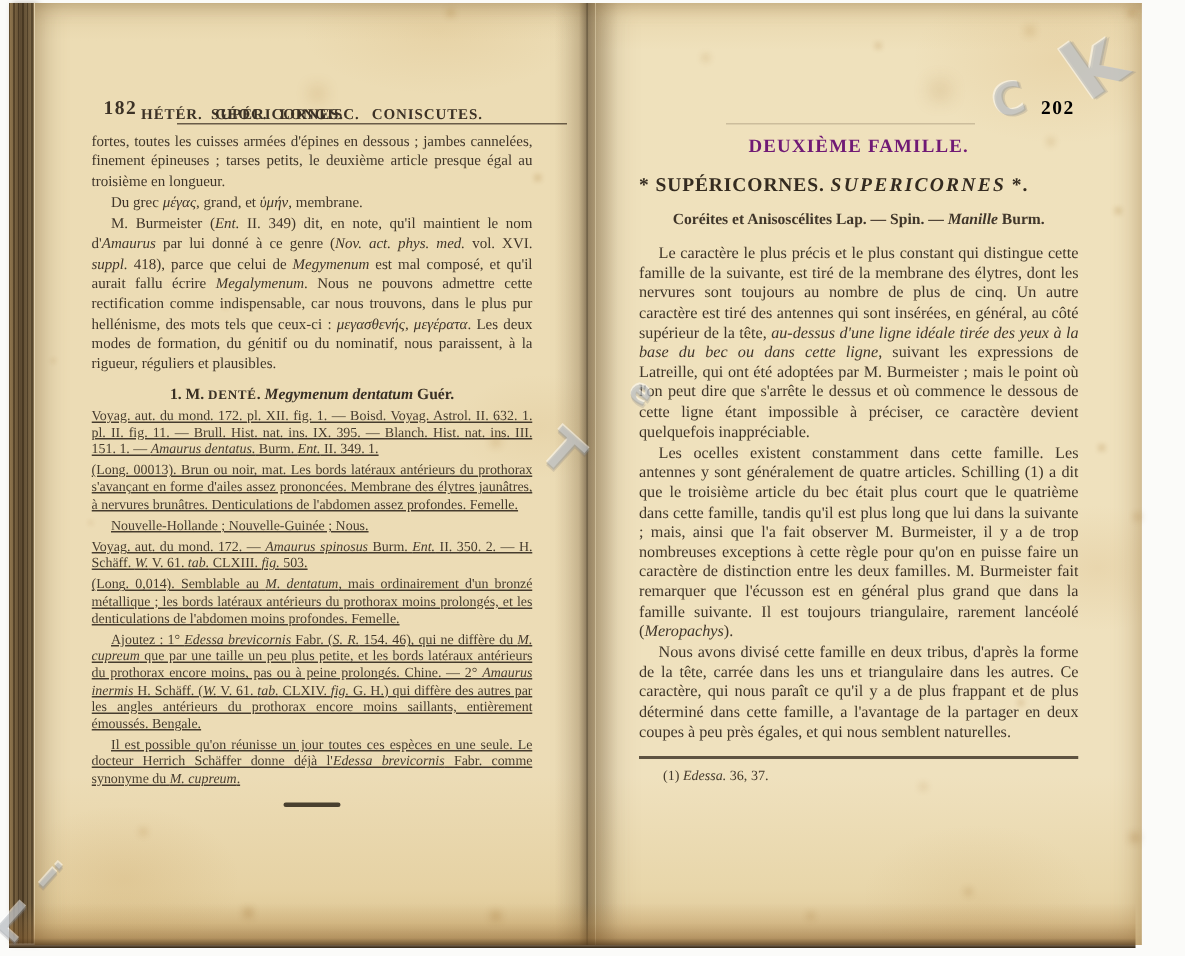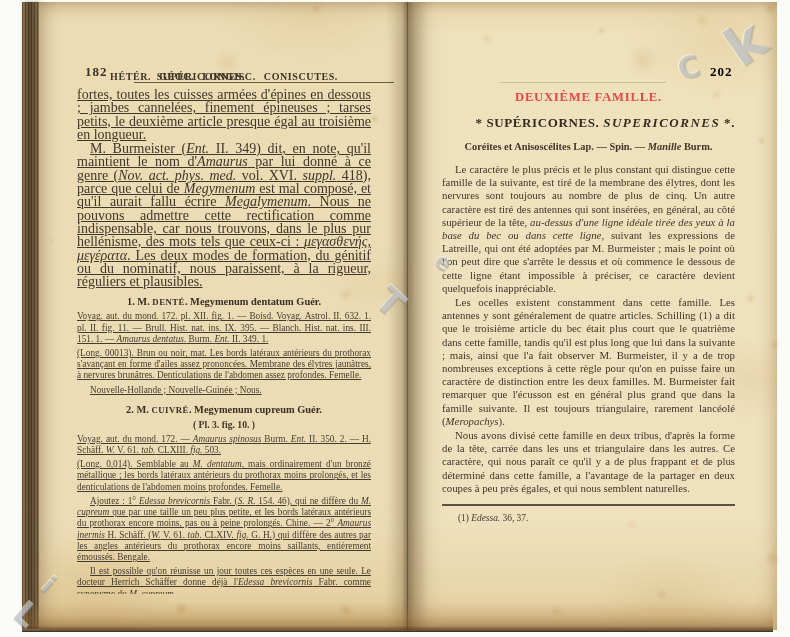--- a/index.html
+++ b/index.html
@@ -1,21 +1,21 @@
 <!DOCTYPE html>
 <html><head>
 <meta charset="utf-8">
 <style>
   html,body{margin:0;padding:0;}
   body{width:790px;height:637px;background:#fafaf8;overflow:hidden;
        font-family:"Liberation Serif","DejaVu Serif",serif;}
   .scan{position:relative;width:790px;height:637px;background:#fbfbf9;}
 
   
-  .book{position:absolute;left:22px;top:2px;width:751px;height:630px;}
+  .book{position:absolute;left:6px;top:2px;width:751px;height:630px;}
 
   .spine-strip{position:absolute;left:0;top:0;width:17px;height:627px;
     background:
       repeating-linear-gradient(90deg, rgba(40,28,12,.45) 0 1px, rgba(0,0,0,0) 1px 3px),
       linear-gradient(90deg,#937950 0%,#5c4a31 45%,#746041 80%,#8a7452 100%);
     box-shadow:2px 0 4px rgba(80,60,30,.35);}
 
   .page{position:absolute;top:0;height:628px;}
   .page-left{left:17px;width:374px;
     background:
@@ -57,39 +57,39 @@
   .headrule{position:absolute;height:1px;background:rgba(62,50,36,.75);}
   .hr-left{left:112px;top:80px;width:260px;}
   .hr-right{left:478px;top:80px;width:166px;background:rgba(80,66,46,.22);}
 
   
   .page-body{position:absolute;color:#40362a;overflow:hidden;}
   .left-body{left:55px;top:86px;width:294px;height:506px;}
   .right-body{left:420px;top:88px;width:293px;height:512px;}
 
   .blk{margin:0 0 1px;}
-  .body{font-size:14px;line-height:13.3px;text-align:justify;text-decoration:underline;}
+  .body{font-size:10px;line-height:13.3px;text-align:justify;}
   .rbody{font-size:10.8px;line-height:13.2px;text-align:justify;}
   .indent{text-indent:13px;}
   .species{text-align:center;font-size:10.4px;font-weight:bold;color:#382f24;margin:8px 0 4px;}
   .plate{text-align:center;font-size:9.7px;font-weight:bold;margin:1px 0 4px;}
   .biblio{font-size:9.3px;line-height:11.2px;text-align:justify;color:#463c2e;margin:2px 0 3px;text-decoration:underline;}
   .endmark{width:38px;height:3px;background:#49402f;border-radius:2px;margin:9px auto 0;}
   .family{text-align:center;font-size:12.6px;font-weight:bold;letter-spacing:.8px;
-          color:#ef4444;margin:0 0 10px;}
-  .famname{text-align:right;font-size:13px;font-weight:bold;letter-spacing:.6px;
+          color:#701a75;margin:0 0 10px;}
+  .famname{text-align:left;font-size:13px;font-weight:bold;letter-spacing:.6px;
            color:#342b20;margin:0 0 9px;white-space:nowrap;}
   .famname .s-i{letter-spacing:1.5px;}
   .synonymy{text-align:center;font-size:10.4px;font-weight:bold;line-height:13px;
             max-width:252px;margin:0 auto 10px;}
   .footrule{height:2px;background:rgba(58,48,34,.8);margin:9px 0 7px;}
   .footnote{font-size:9.4px;text-indent:16px;color:#453b2d;}
 
   .s-i{font-style:italic;}
-  .s-bi{font-weight:bold;}
+  .s-bi{font-style:italic;font-weight:bold;}
   .s-sc{font-size:.84em;letter-spacing:.5px;}
 
   
   .spots{position:absolute;left:0;top:0;width:1px;height:1px;pointer-events:none;
     box-shadow:
       294px 6px 4px 2px rgba(160,110,40,.25),
       205px 60px 9px 5px rgba(170,120,50,.18),
       620px 58px 11px 6px rgba(165,115,48,.20),
       680px 18px 5px 3px rgba(160,110,40,.16),
       748px 6px 4px 2px rgba(150,100,35,.25),
@@ -136,27 +136,26 @@
     <div class="headrule hr-left"></div>
 
     <div class="runhead rh-right">
       <span class="runtitle">SUPÉRICORNES.</span>
     </div>
     <span class="pagenum" style="left:688px;top:62px;position:absolute;">202</span>
     <div class="headrule hr-right"></div>
 
     <div class="page-body left-body">
         <div class="blk body">fortes, toutes les cuisses armées d'épines en dessous ; jambes cannelées, finement épineuses ; tarses petits, le deuxième article presque égal au troisième en longueur.</div>
+        <div class="blk body indent">Du grec <span class="s-i">μέγας</span>, grand, et <span class="s-i">ὑμήν</span>, membrane.</div>
         <div class="blk body indent">M. Burmeister (<span class="s-i">Ent.</span> II. 349) dit, en note, qu'il maintient le nom d'<span class="s-i">Amaurus</span> par lui donné à ce genre (<span class="s-i">Nov. act. phys. med.</span> vol. XVI. <span class="s-i">suppl.</span> 418), parce que celui de <span class="s-i">Megymenum</span> est mal composé, et qu'il aurait fallu écrire <span class="s-i">Megalymenum</span>. Nous ne pouvons admettre cette rectification comme indispensable, car nous trouvons, dans le plus pur hellénisme, des mots tels que ceux-ci : <span class="s-i">μεγασθενής, μεγέρατα</span>. Les deux modes de formation, du génitif ou du nominatif, nous paraissent, à la rigueur, réguliers et plausibles.</div>
         <div class="blk species">1. M. <span class="s-sc">DENTÉ</span>. <span class="s-bi">Megymenum dentatum</span> Guér.</div>
         <div class="blk biblio">Voyag. aut. du mond. 172. pl. XII. fig. 1. — Boisd. Voyag. Astrol. II. 632. 1. pl. II. fig. 11. — Brull. Hist. nat. ins. IX. 395. — Blanch. Hist. nat. ins. III. 151. 1. — <span class="s-i">Amaurus dentatus.</span> Burm. <span class="s-i">Ent.</span> II. 349. 1.</div>
         <div class="blk biblio">(Long. 00013). Brun ou noir, mat. Les bords latéraux antérieurs du prothorax s'avançant en forme d'ailes assez prononcées. Membrane des élytres jaunâtres, à nervures brunâtres. Denticulations de l'abdomen assez profondes. Femelle.</div>
         <div class="blk biblio indent">Nouvelle-Hollande ; Nouvelle-Guinée ; Nous.</div>
-        <div class="blk species">2. M. <span class="s-sc">CUIVRÉ</span>. <span class="s-bi">Megymenum cupreum</span> Guér.</div>
-        <div class="blk plate">( Pl. 3. fig. 10. )</div>
         <div class="blk biblio">Voyag. aut. du mond. 172. — <span class="s-i">Amaurus spinosus</span> Burm. <span class="s-i">Ent.</span> II. 350. 2. — H. Schäff. <span class="s-i">W.</span> V. 61. <span class="s-i">tab.</span> CLXIII. <span class="s-i">fig.</span> 503.</div>
         <div class="blk biblio">(Long. 0,014). Semblable au <span class="s-i">M. dentatum</span>, mais ordinairement d'un bronzé métallique ; les bords latéraux antérieurs du prothorax moins prolongés, et les denticulations de l'abdomen moins profondes. Femelle.</div>
         <div class="blk biblio indent">Ajoutez : 1° <span class="s-i">Edessa brevicornis</span> Fabr. (<span class="s-i">S. R.</span> 154. 46), qui ne diffère du <span class="s-i">M. cupreum</span> que par une taille un peu plus petite, et les bords latéraux antérieurs du prothorax encore moins, pas ou à peine prolongés. Chine. — 2° <span class="s-i">Amaurus inermis</span> H. Schäff. (<span class="s-i">W.</span> V. 61. <span class="s-i">tab.</span> CLXIV. <span class="s-i">fig.</span> G. H.) qui diffère des autres par les angles antérieurs du prothorax encore moins saillants, entièrement émoussés. Bengale.</div>
         <div class="blk biblio indent">Il est possible qu'on réunisse un jour toutes ces espèces en une seule. Le docteur Herrich Schäffer donne déjà l'<span class="s-i">Edessa brevicornis</span> Fabr. comme synonyme du <span class="s-i">M. cupreum</span>.</div>
         <div class="blk endmark"></div>
       </div>
     <div class="page-body right-body">
         <div class="blk family">DEUXIÈME FAMILLE.</div>
         <div class="blk famname">* SUPÉRICORNES. <span class="s-i">SUPERICORNES</span> *.</div>
         <div class="blk synonymy">Coréites et Anisoscélites Lap. — Spin. — <span class="s-i">Manille</span> Burm.</div>

